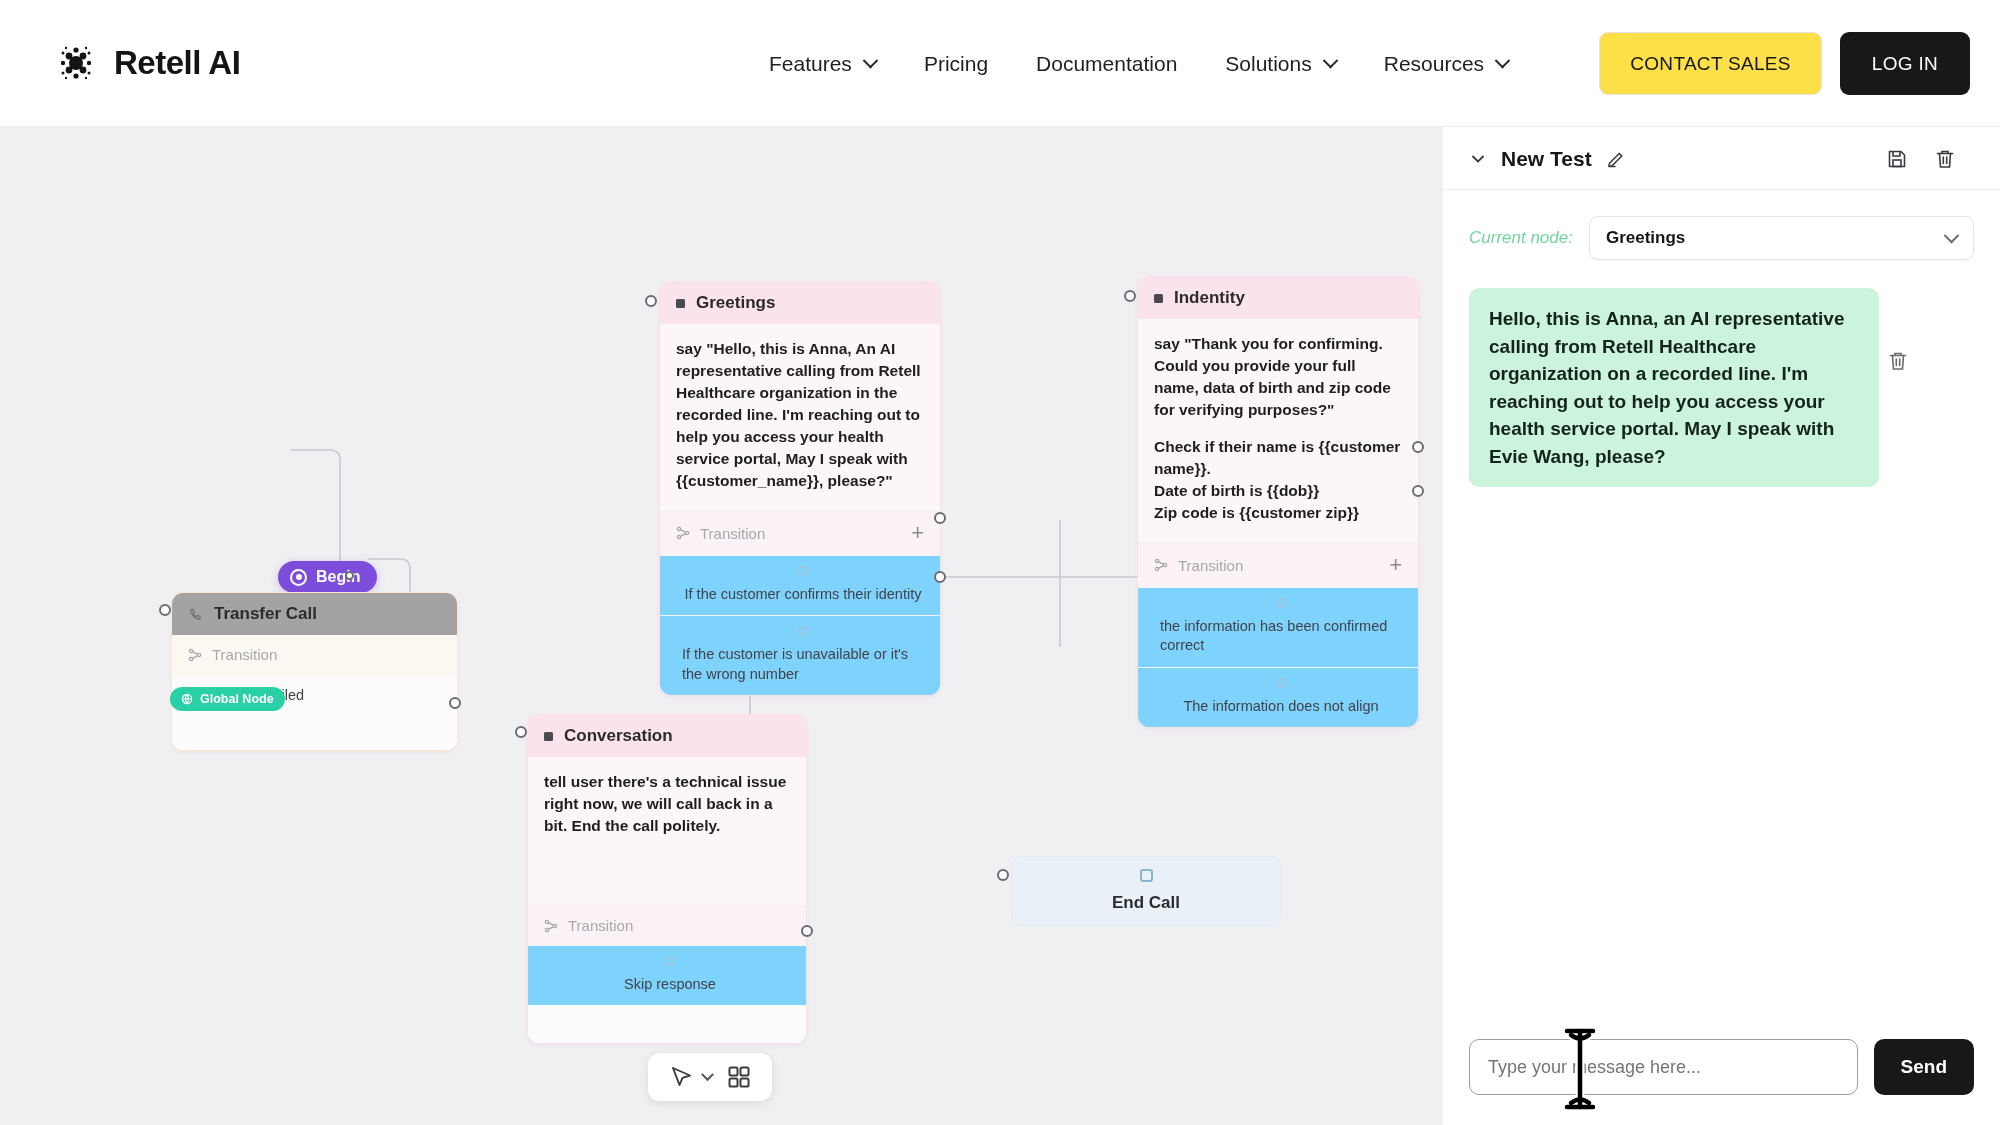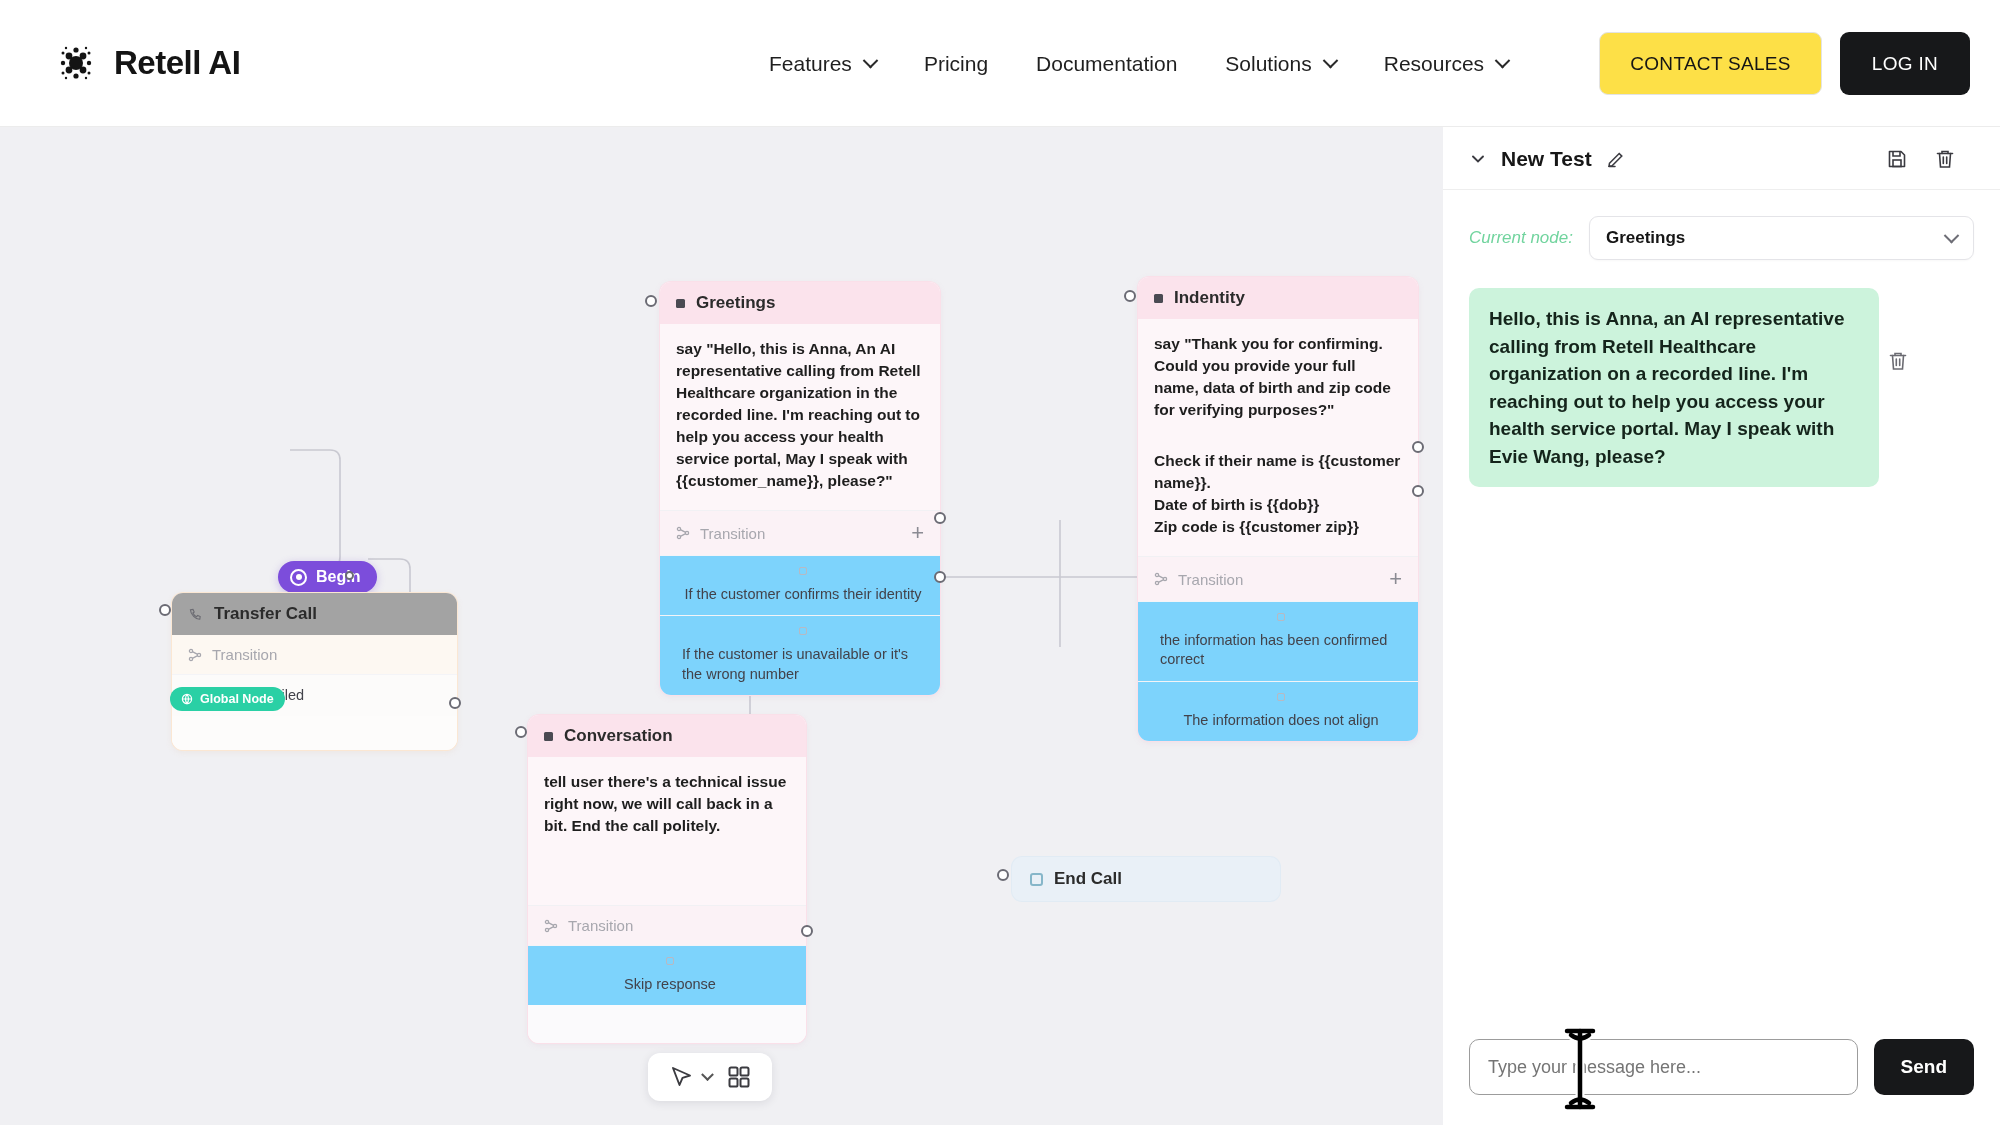--- a/index.html
+++ b/index.html
@@ -62,21 +62,21 @@
   .node { position: absolute; border-radius: 11px; overflow: hidden;
           background: #fdfdfe; box-shadow: 0 1px 4px rgba(20,20,40,.05); }
   .node-head {
     display: flex; align-items: center; gap: 11px;
     padding: 11px 16px; font-size: 17px; font-weight: bold; color: #2b2b2b;
   }
   .node-body {
     background: #fcfcfd; padding: 14px 16px 18px 16px;
     font-size: 15.5px; line-height: 1.42; color: #1e1e1e; font-weight: bold;
   }
-  .node-body p + p { margin-top: 29px; }
+  .node-body p + p { margin-top: 15px; }
   .trans-head {
     display: flex; align-items: center; gap: 10px;
     padding: 11px 16px; font-size: 15px; color: #a7a7ae;
     border-top: 1px solid #f1f1f4;
   }
   .trans-head .plus { margin-left: auto; font-size: 22px; color: #8b8b93; line-height: 1; }
   .trans-row {
     display: flex; align-items: center; gap: 10px; padding: 11px 16px 11px 22px;
     font-size: 14.5px; color: #42424a; line-height: 1.34;
     border-top: 1px solid #f4f4f7; background: #fafafc;
@@ -114,20 +114,21 @@
     background: #2ad0a5; color: #ffffff; border-radius: 12px;
     padding: 5px 11px; font-size: 12.5px; font-weight: bold; z-index: 5;
   }
 
   
   .endcall {
     position: absolute; background: #e9f0f7; border-radius: 10px;
     display: flex; align-items: center; gap: 11px;
     padding: 12px 18px; font-size: 17px; font-weight: bold; color: #2b2b2b;
     box-shadow: 0 0 0 1px #e1ebf4;
+    flex-direction: column;
   }
   .endcall .sq { width: 13px; height: 13px; border: 2px solid #86b6c9; border-radius: 3px; flex:none; }
 
   
   .port {
     position: absolute; width: 12px; height: 12px; border-radius: 50%;
     background: #ffffff; border: 2px solid #6b6b74; z-index: 6;
   }
 
   

